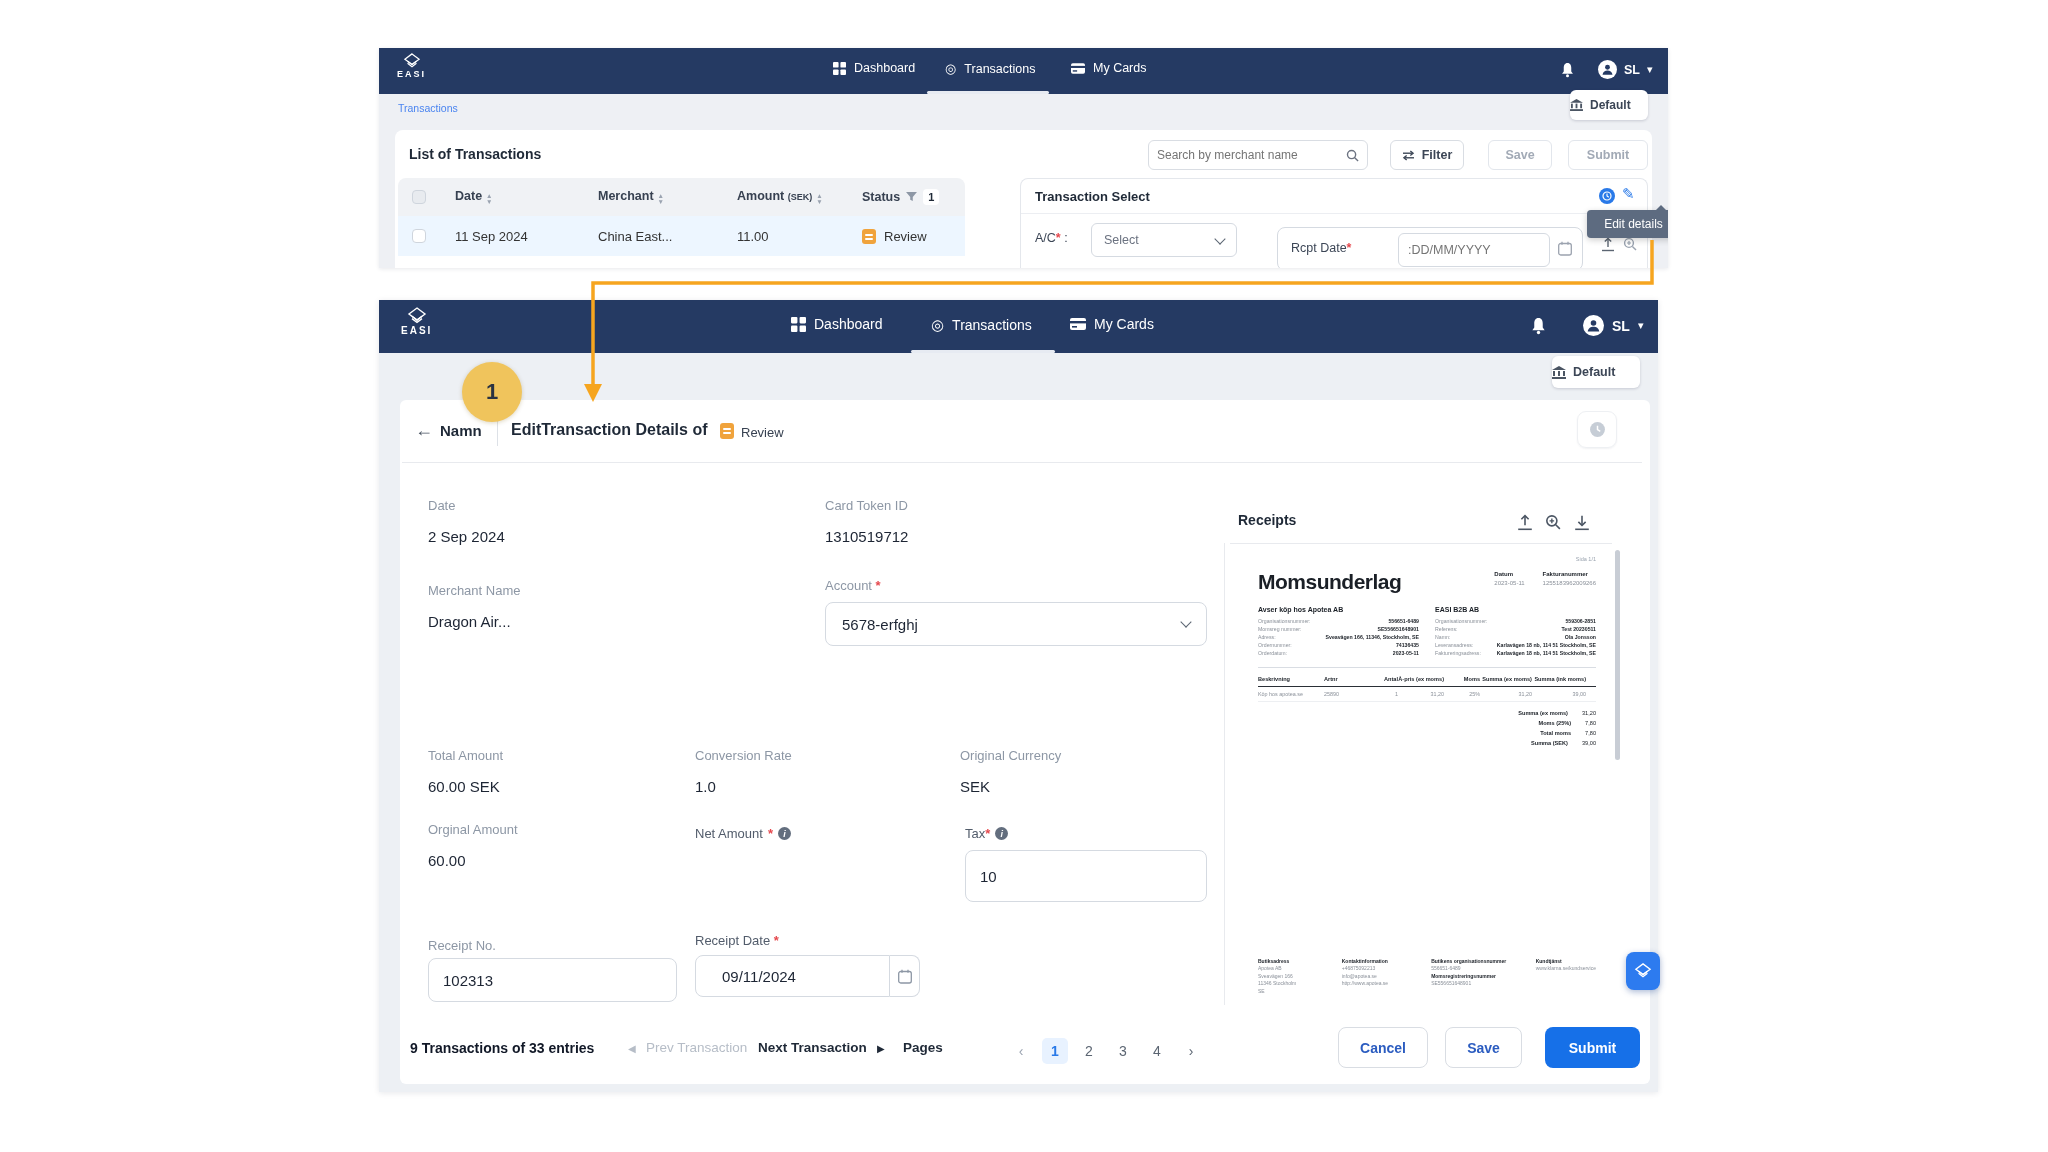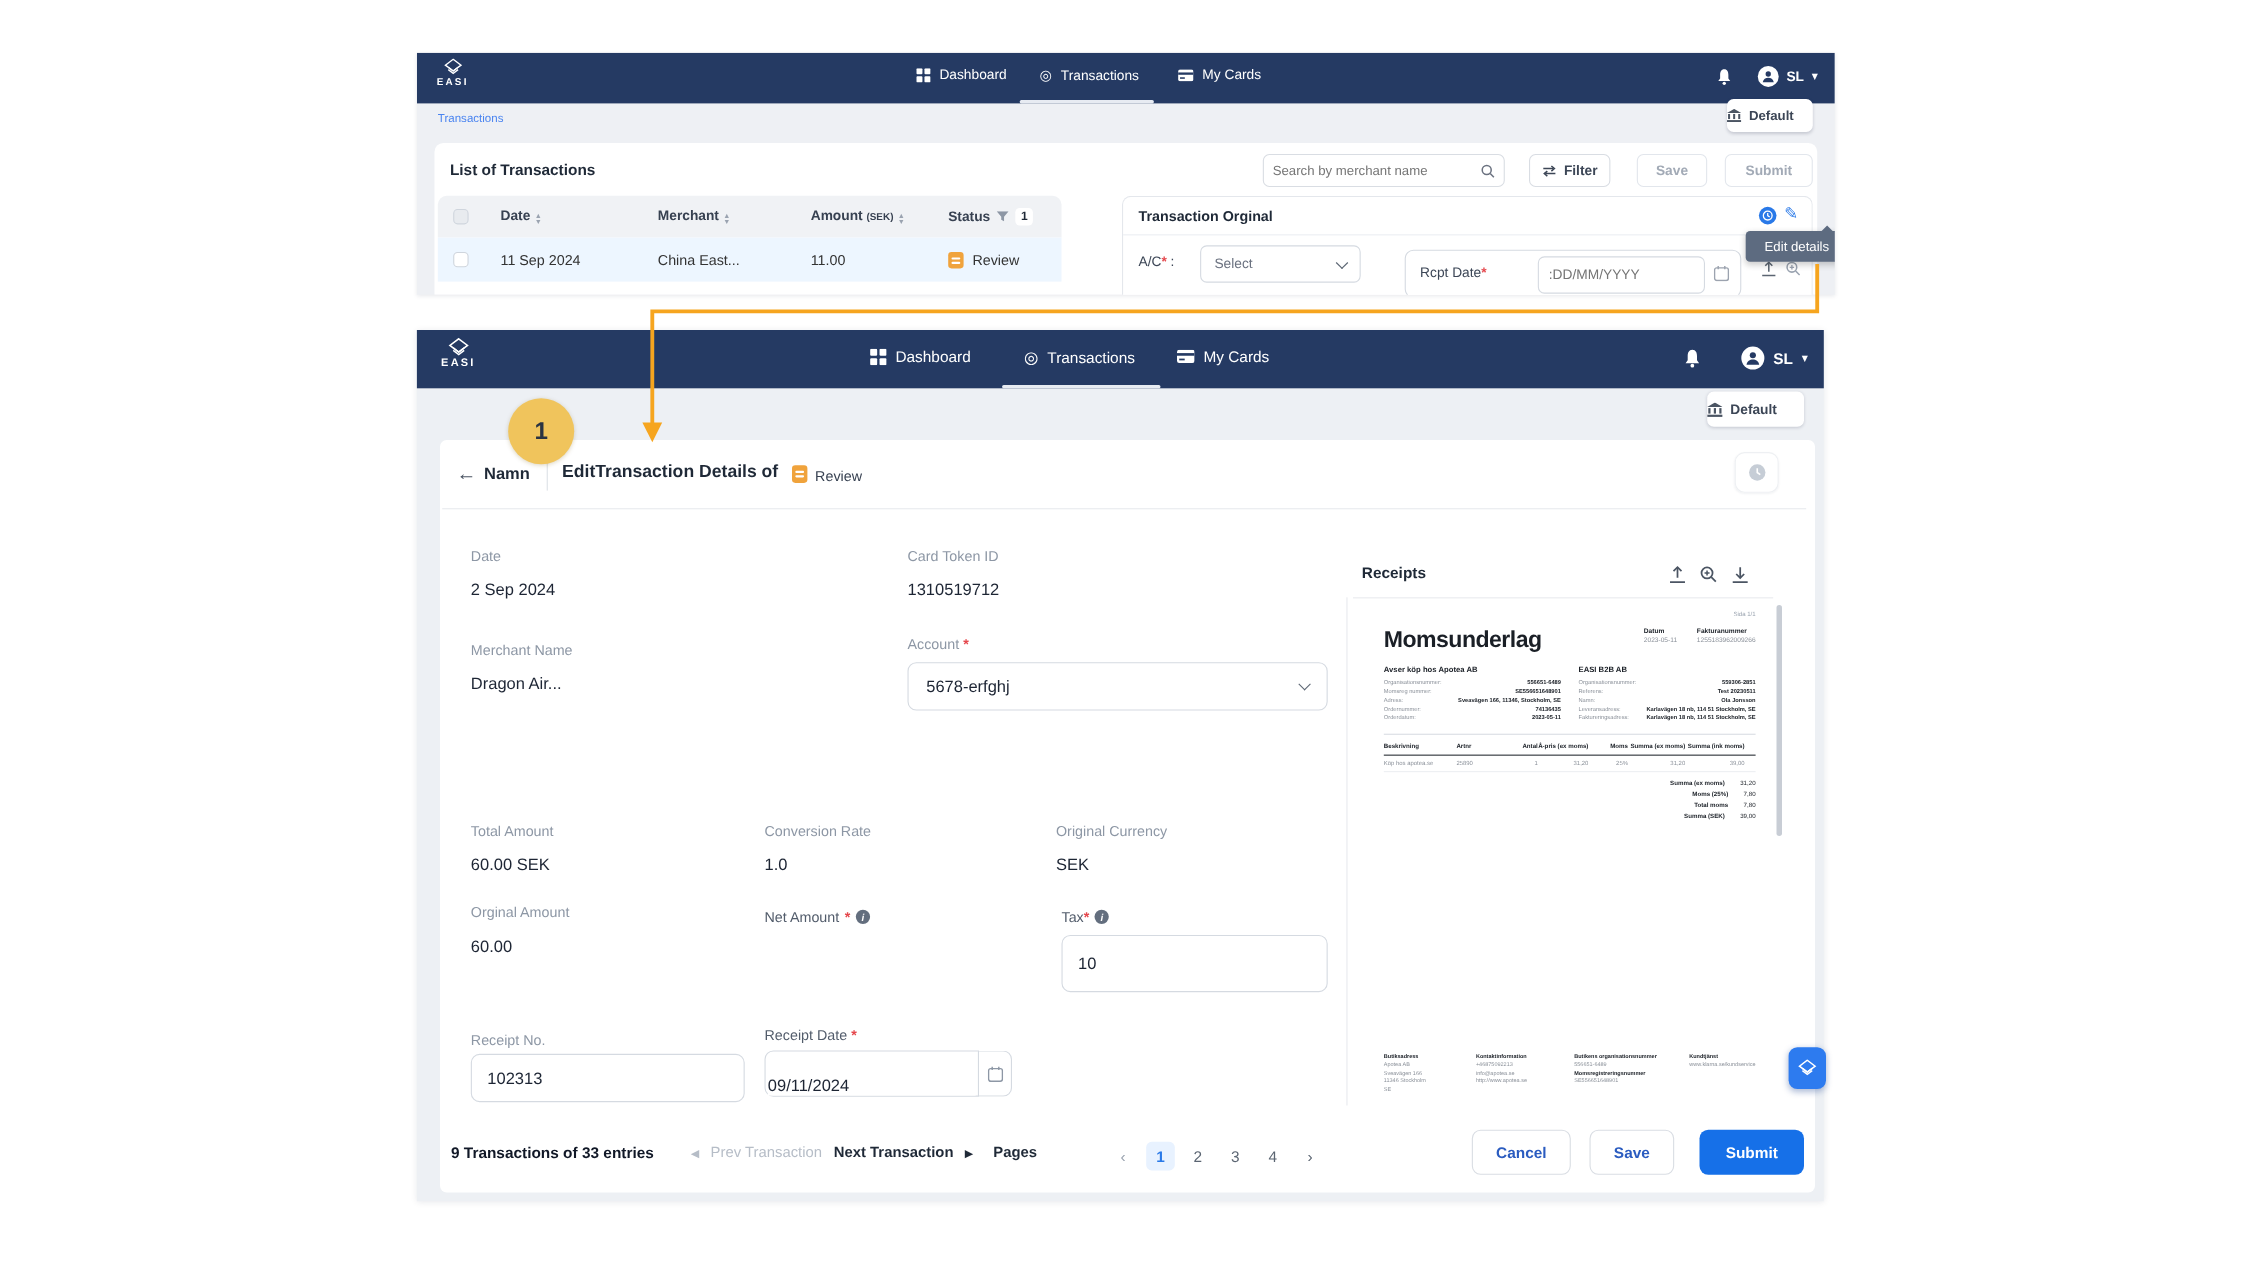--- a/index.html
+++ b/index.html
@@ -185,21 +185,21 @@
       <div class="abs" style="left:3px;top:86px;width:567px;height:40px;background:#edf6ff;font-size:13px;color:#333;">
         <span class="checkbox abs" style="left:14px;top:13px;width:14px;height:14px;"></span>
         <span class="abs" style="left:57px;top:13px;">11 Sep 2024</span>
         <span class="abs" style="left:200px;top:13px;">China East...</span>
         <span class="abs" style="left:339px;top:13px;">11.00</span>
         <span class="status-doc abs" style="left:464px;top:13px;width:14px;height:15px;"></span>
         <span class="abs" style="left:486px;top:13px;">Review</span>
       </div>
 
       <div class="abs" style="left:625px;top:48px;width:628px;height:92px;background:#fff;border:1px solid #e4e7ec;border-radius:8px 8px 0 0;border-bottom:none;">
-        <span class="abs" style="left:14px;top:10px;font-size:13px;font-weight:700;color:#1f2937;">Transaction Orginal</span>
+        <span class="abs" style="left:14px;top:10px;font-size:13px;font-weight:700;color:#1f2937;">Transaction Select</span>
         <span class="icon-btn abs" style="left:578px;top:9px;width:16px;height:16px;border-radius:50%;background:#2979e8;">
           <svg width="10" height="10" viewBox="0 0 10 10">
               <circle cx="5" cy="5" r="4" fill="none" stroke="#fff" stroke-width="1.2"></circle>
               <path d="M5 2.6 V5 L6.8 6.2" stroke="#fff" stroke-width="1.1" fill="none"></path>
             </svg>
         </span>
         <span class="abs" style="left:601px;top:6px;color:#2979e8;font-size:15px;">✎</span>
         <div class="abs" style="left:0;top:34px;width:627px;height:1px;background:#eceef2;"></div>
 
         <span class="abs" style="left:14px;top:52px;font-size:12.5px;color:#3c4656;"><span>A/C</span><span class="req">*</span> <span>:</span></span>
@@ -368,21 +368,21 @@
         </span>
       <div class="inp abs" style="left:565px;top:450px;width:242px;height:52px;display:flex;align-items:center;padding:0 14px;">
         <input style="border: none; width: 100%; font-size: 15px; color: rgb(29, 37, 52);" value="10">
       </div>
 
       <span class="lbl abs" style="left:28px;top:538px;font-size:13px;">Receipt No.</span>
       <div class="inp abs" style="left:28px;top:558px;width:249px;height:44px;display:flex;align-items:center;padding:0 14px;">
         <input style="border: none; width: 100%; font-size: 15px; color: rgb(29, 37, 52);" value="102313">
       </div>
       <span class="abs" style="left:295px;top:533px;font-size:13px;color:#525c6b;"><span>Receipt Date</span> <span class="req">*</span></span>
-      <div class="inp abs" style="left:295px;top:555px;width:195px;height:42px;border-radius:8px 0 0 8px;display:flex;align-items:flex-end;padding:0 2px;">
+      <div class="inp abs" style="left:295px;top:555px;width:195px;height:42px;border-radius:8px 0 0 8px;display:flex;align-items:center;padding:0 26px;">
         <input style="border: none; width: 100%; font-size: 15px; color: rgb(29, 37, 52);" value="09/11/2024">
       </div>
       <div class="abs" style="left:490px;top:555px;width:30px;height:42px;border:1px solid #d5dae1;border-left:none;border-radius:0 8px 8px 0;display:flex;align-items:center;justify-content:center;">
         <svg width="14" height="15" viewBox="0 0 14 15">
             <rect x="0.7" y="2.5" width="12.6" height="11.5" rx="2" fill="none" stroke="#8d97a5" stroke-width="1.3"></rect>
             <line x1="4" y1="0.8" x2="4" y2="3.8" stroke="#8d97a5" stroke-width="1.3"></line>
             <line x1="10" y1="0.8" x2="10" y2="3.8" stroke="#8d97a5" stroke-width="1.3"></line>
           </svg>
       </div>
 

